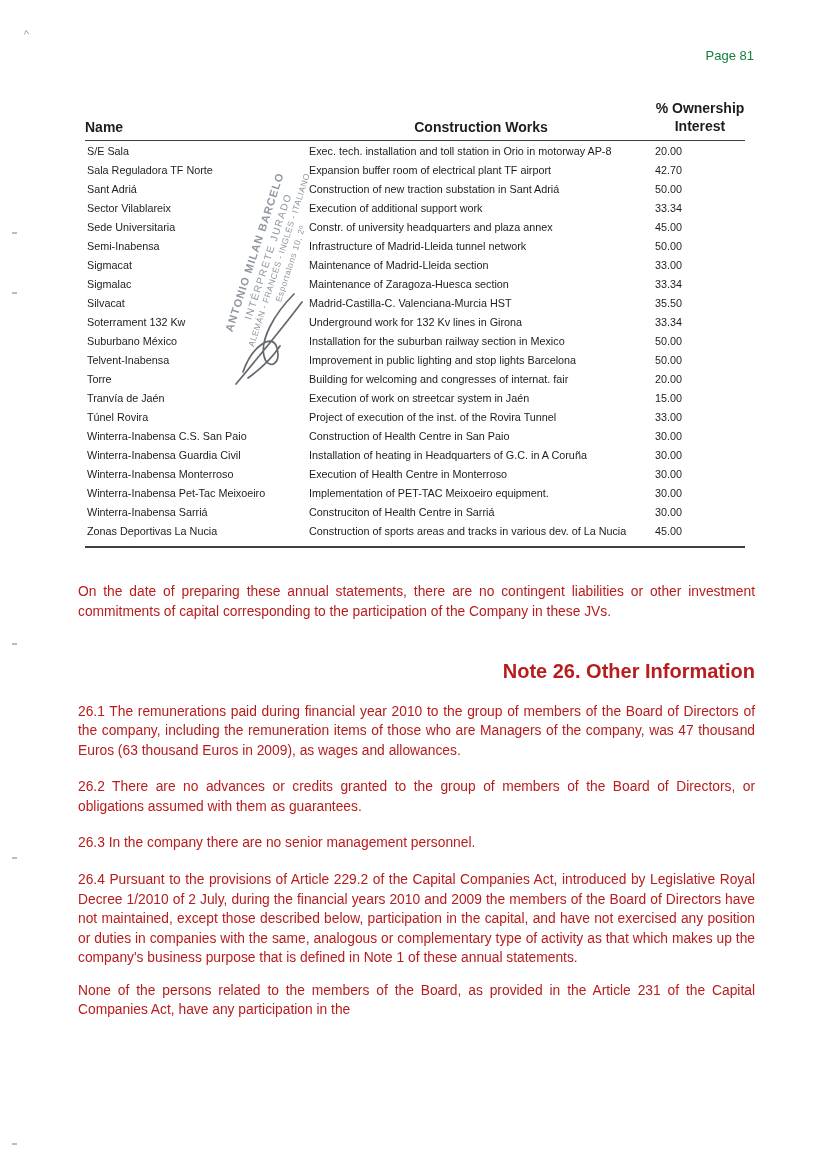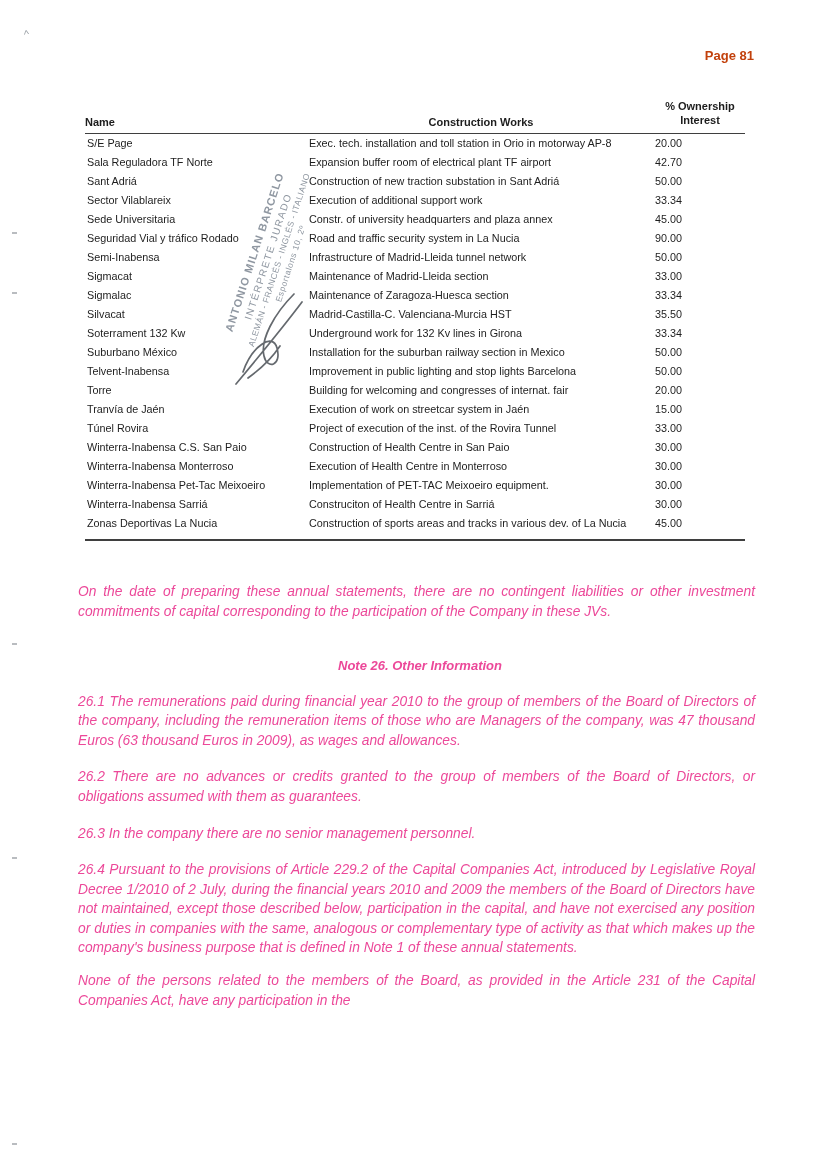--- a/index.html
+++ b/index.html
@@ -7,31 +7,31 @@
     position:relative;
     width:830px; height:1170px;
     margin:0 auto;
     background:#ffffff;
     font-family:"Liberation Sans", sans-serif;
     color:#222222;
     overflow:hidden;
   }
   .page-number {
     position:absolute; top:48px; right:76px;
-    font-size:13px; color:#c2410c;font-weight:bold;
+    font-size:13px; color:#15803d;
   }
   
   .table-wrap {
     position:absolute; top:98px; left:85px; width:660px;
     border-bottom:2px solid #3f3f3f;
     padding-bottom:6px;
   }
   table.jv { border-collapse:collapse; width:100%; font-size:10.8px; color:#1d1d1d; }
   thead th {
-    font-weight:bold; font-size:11px;
+    font-weight:bold; font-size:14px;
     border-bottom:1.5px solid #3f3f3f;
     padding:2px 0 5px 0; vertical-align:bottom;
   }
   th.col-name  { text-align:left;  width:222px; }
   th.col-works { text-align:center; width:348px; }
   th.col-pct   { text-align:center; width:90px; line-height:1.25; }
   tbody td { height:19px; padding:0; vertical-align:middle; white-space:nowrap; overflow:hidden; }
   td.cell-name  { padding-left:2px; }
   td.cell-works { padding-left:2px;margin-top:13px; }
   td.cell-pct   { text-align:left; padding-right:26px; }
@@ -48,25 +48,25 @@
   .stamp-line-1 { font-size:10px; letter-spacing:1.5px; }
   .stamp-line-2 { font-size:8.5px; letter-spacing:0.4px; }
   .stamp-line-3 { font-size:8.5px; letter-spacing:0.6px; }
   .signature {
     position:absolute; left:228px; top:288px;
     pointer-events:none; opacity:0.85;
   }
   
   .body-text {
     position:absolute; top:582px; left:78px; width:677px;
-    font-size:13.8px; line-height:1.42; text-align:justify; color:#ec4899;font-style:italic;
+    font-size:13.8px; line-height:1.42; text-align:justify; color:#b91c1c;
   }
   .body-text p { margin:0 0 17px 0; }
   p.intro { margin-bottom:36px; }
-  h3.note-heading { font-size:13px; font-weight:bold; margin:0 0 16px 7px; text-align:center; }
+  h3.note-heading { font-size:20px; font-weight:bold; margin:0 0 16px 7px; text-align:right; }
   p.item-4 { margin-bottom:13px; }
   p.closing { margin-bottom:0; }
   
   .scan-mark { position:absolute; color:#9aa0a6; pointer-events:none; }
   .mark-caret { left:24px; top:28px; font-size:11px; transform:rotate(-8deg); }
   .mark-dash { width:5px; height:1.5px; background:#b9bcc0; left:12px; }
   .dash-1 { top:232px; } .dash-2 { top:292px; } .dash-3 { top:643px; }
   .dash-4 { top:857px; } .dash-5 { top:1143px; }
 </style>
 </head>
@@ -90,21 +90,21 @@
           <th class="col-name">Name</th>
           <th class="col-works">Construction Works</th>
           <th class="col-pct">
             <span>% Ownership</span><br>
             <span>Interest</span>
           </th>
         </tr>
       </thead>
       <tbody>
         <tr>
-            <td class="cell-name">S/E Page</td>
+            <td class="cell-name">S/E Sala</td>
             <td class="cell-works">Exec. tech. installation and toll station in Orio in motorway AP-8</td>
             <td class="cell-pct">20.00</td>
           </tr>
           <tr>
             <td class="cell-name">Sala Reguladora TF Norte</td>
             <td class="cell-works">Expansion buffer room of electrical plant TF airport</td>
             <td class="cell-pct">42.70</td>
           </tr>
           <tr>
             <td class="cell-name">Sant Adriá</td>
@@ -115,25 +115,20 @@
             <td class="cell-name">Sector Vilablareix</td>
             <td class="cell-works">Execution of additional support work</td>
             <td class="cell-pct">33.34</td>
           </tr>
           <tr>
             <td class="cell-name">Sede Universitaria</td>
             <td class="cell-works">Constr. of university headquarters and plaza annex</td>
             <td class="cell-pct">45.00</td>
           </tr>
           <tr>
-            <td class="cell-name">Seguridad Vial y tráfico Rodado</td>
-            <td class="cell-works">Road and traffic security system in La Nucia</td>
-            <td class="cell-pct">90.00</td>
-          </tr>
-          <tr>
             <td class="cell-name">Semi-Inabensa</td>
             <td class="cell-works">Infrastructure of Madrid-Lleida tunnel network</td>
             <td class="cell-pct">50.00</td>
           </tr>
           <tr>
             <td class="cell-name">Sigmacat</td>
             <td class="cell-works">Maintenance of Madrid-Lleida section</td>
             <td class="cell-pct">33.00</td>
           </tr>
           <tr>
@@ -172,20 +167,25 @@
             <td class="cell-pct">15.00</td>
           </tr>
           <tr>
             <td class="cell-name">Túnel Rovira</td>
             <td class="cell-works">Project of execution of the inst. of the Rovira Tunnel</td>
             <td class="cell-pct">33.00</td>
           </tr>
           <tr>
             <td class="cell-name">Winterra-Inabensa C.S. San Paio</td>
             <td class="cell-works">Construction of Health Centre in San Paio</td>
+            <td class="cell-pct">30.00</td>
+          </tr>
+          <tr>
+            <td class="cell-name">Winterra-Inabensa Guardia Civil</td>
+            <td class="cell-works">Installation of heating in Headquarters of G.C. in A Coruña</td>
             <td class="cell-pct">30.00</td>
           </tr>
           <tr>
             <td class="cell-name">Winterra-Inabensa Monterroso</td>
             <td class="cell-works">Execution of Health Centre in Monterroso</td>
             <td class="cell-pct">30.00</td>
           </tr>
           <tr>
             <td class="cell-name">Winterra-Inabensa Pet-Tac Meixoeiro</td>
             <td class="cell-works">Implementation of PET-TAC Meixoeiro equipment.</td>

